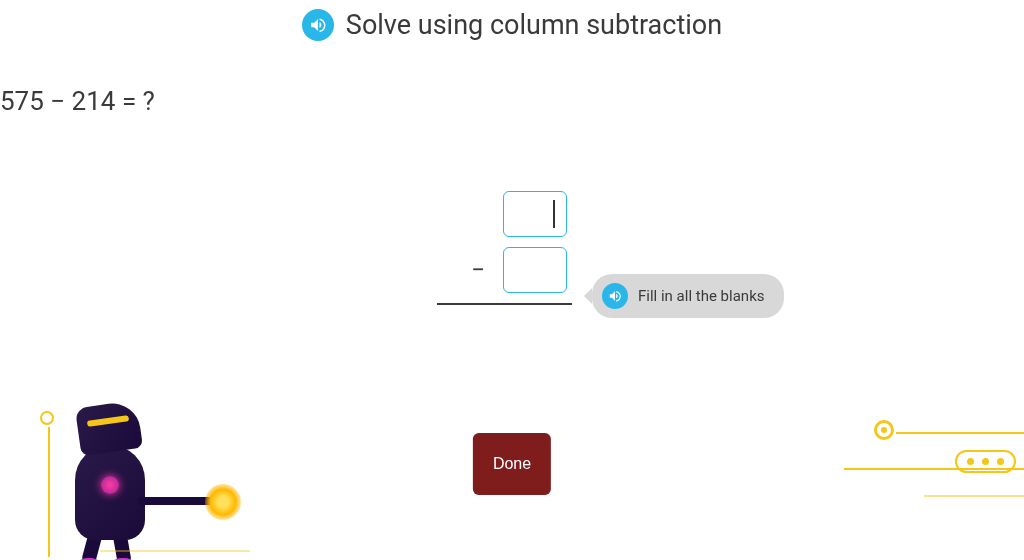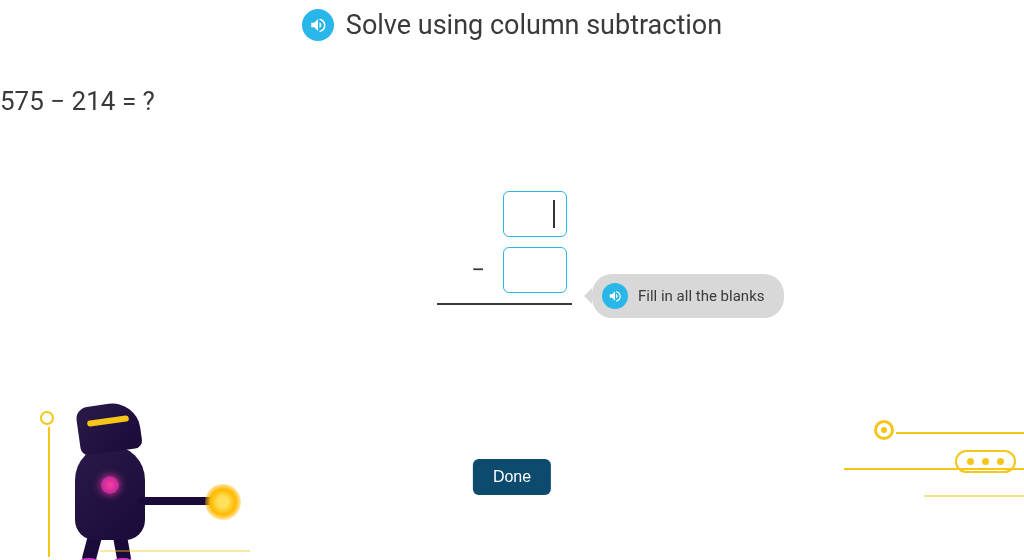--- a/index.html
+++ b/index.html
@@ -135,25 +135,25 @@
     }
     .tooltip-text {
       font-size: 15px;
       color: #3a3a3a;
     }
     .done-btn {
       position: absolute;
       left: 50%;
       transform: translateX(-50%);
       bottom: 65px;
-      background: #0c4a6e;
+      background: #7f1d1d;
       color: #fff;
       border: none;
       border-radius: 6px;
-      padding: 9px 20px;
+      padding: 22px 20px;
       font-size: 16px;
       cursor: pointer;
       text-align: center;
     }
     
     .robot {
       position: absolute;
       left: 30px;
       bottom: 0;
       width: 200px;

